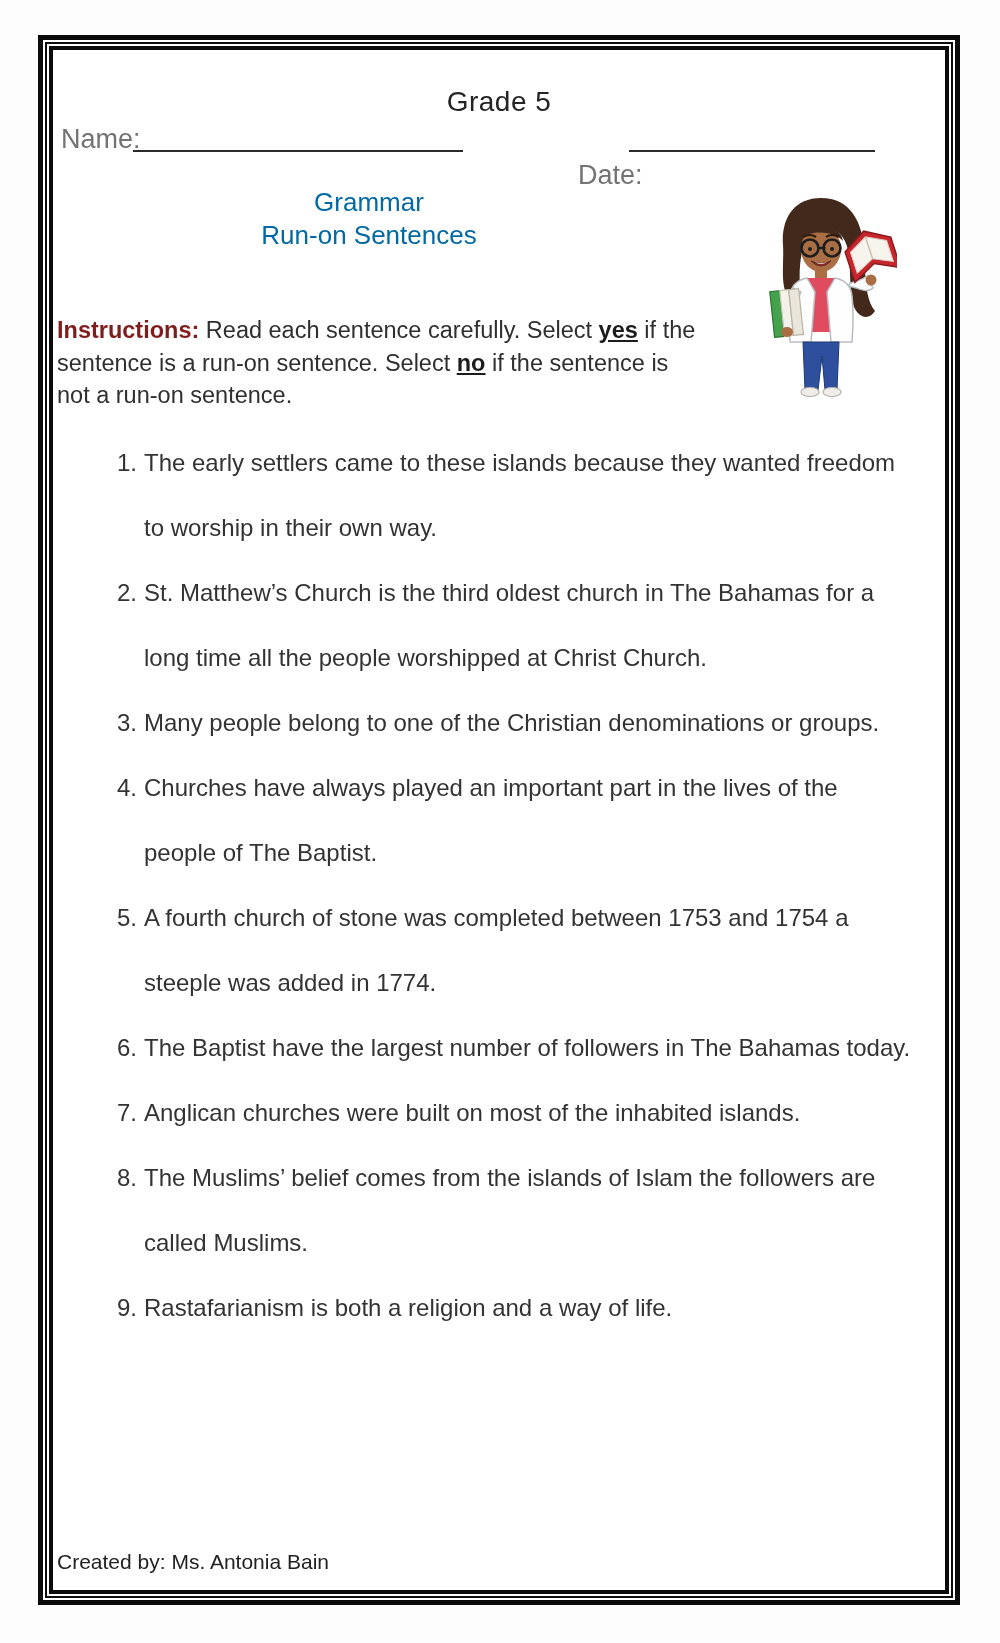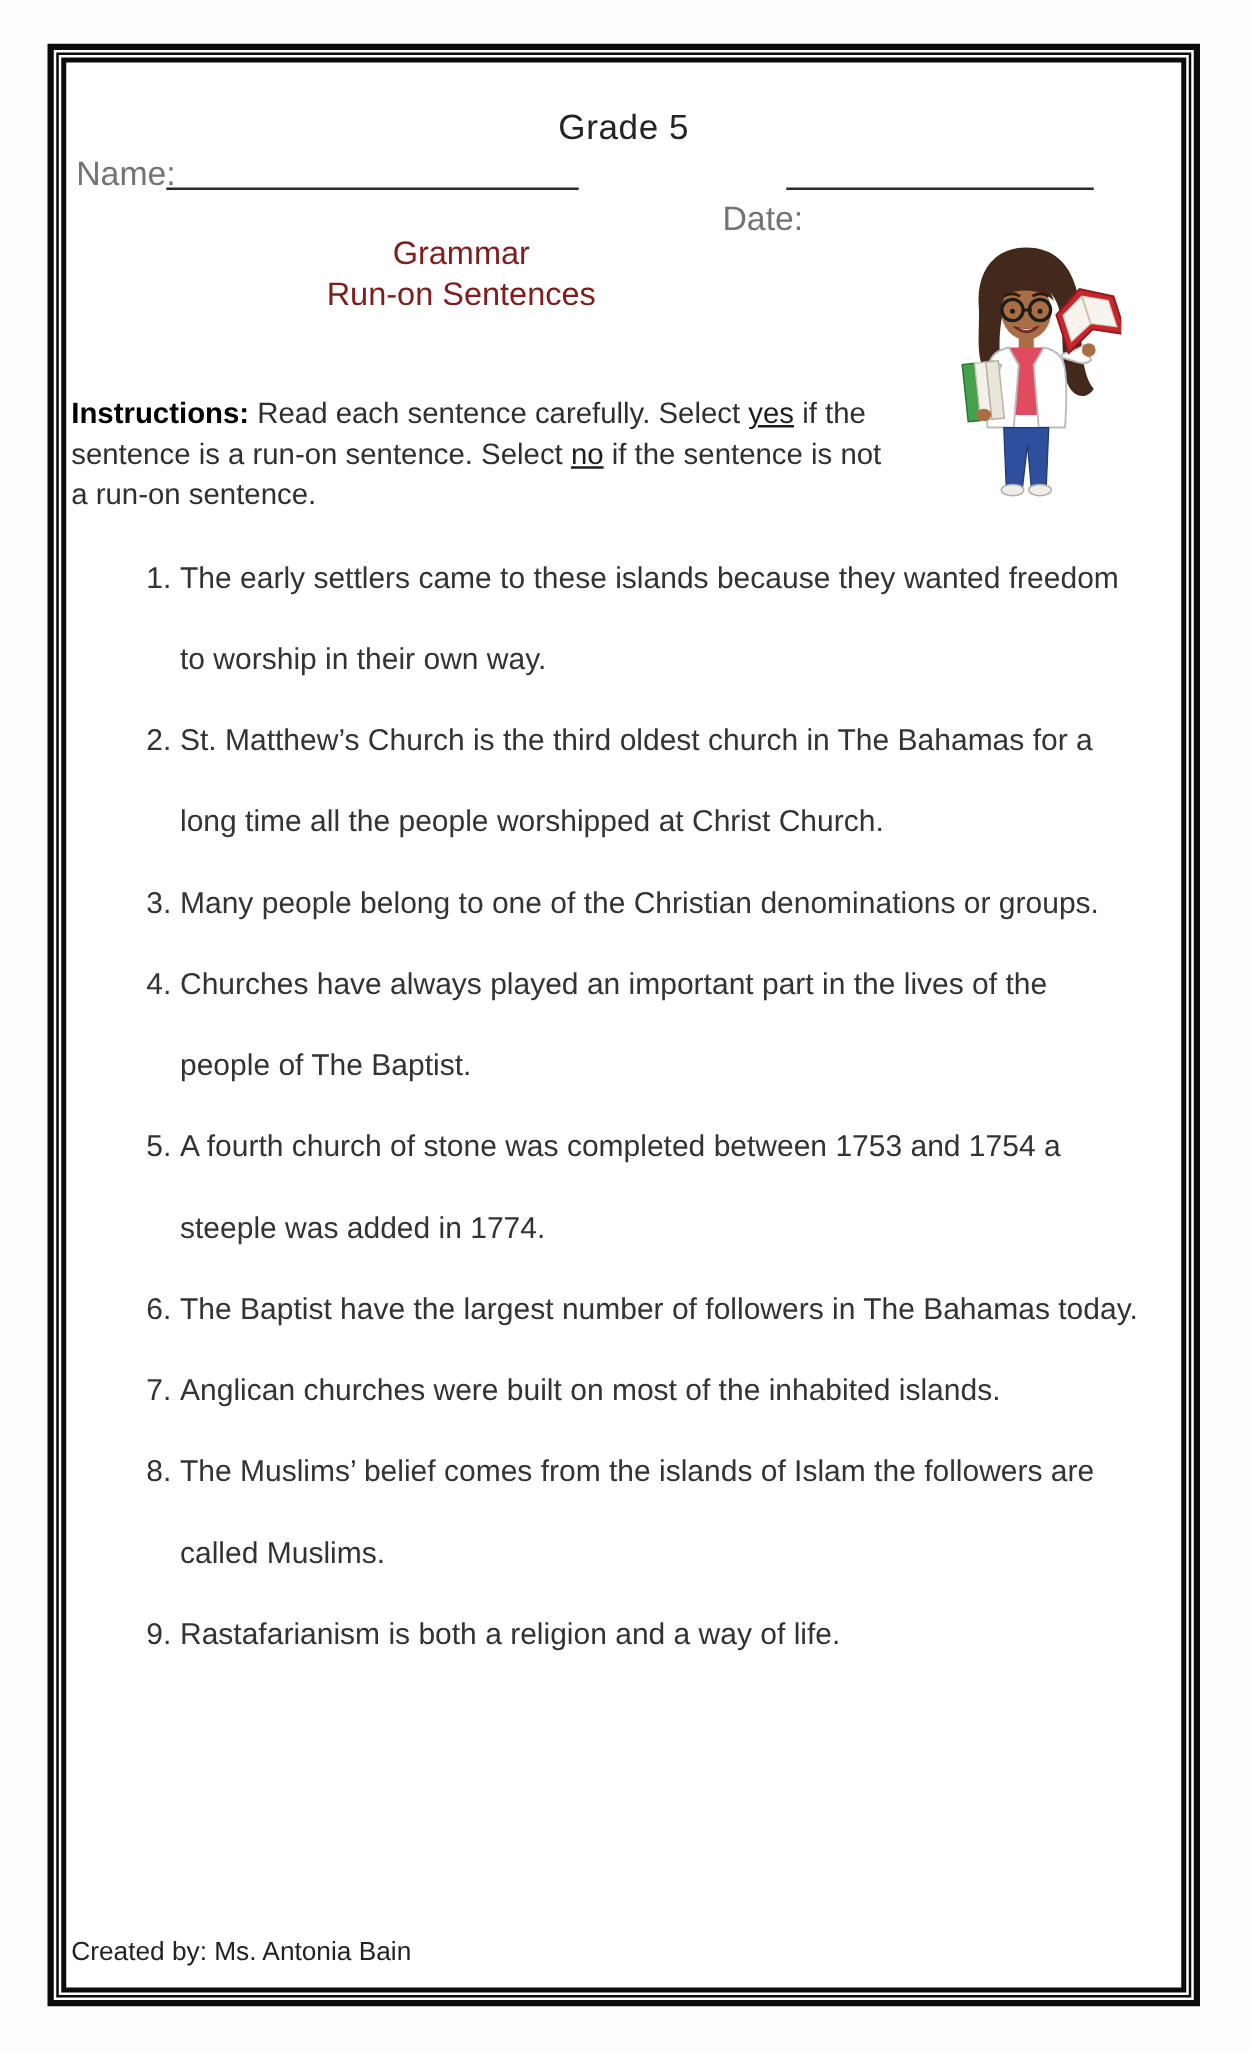--- a/index.html
+++ b/index.html
@@ -16,26 +16,26 @@
                  font-size:28px; letter-spacing:.5px; color:#242424; }
 
   .hdr-label { position:absolute; top:74px; font-size:27px; color:#737373; }
   .name-label { left:8px; }
   .date-label { left:525px;margin-top:36px; }
   .blank { position:absolute; top:76px; height:26px; border-bottom:2px solid #2a2a2a; }
   .name-blank { left:80px;  width:330px; }
   .date-blank { left:576px; width:246px; }
 
   .heading-block { position:absolute; top:136px; left:0; width:632px; text-align:center;
-                   font-size:26px; line-height:33px; color:#7f1d1d; }
+                   font-size:26px; line-height:33px; color:#0369a1; }
 
   .instructions { position:absolute; top:264px; left:4px; width:648px;
                   font-size:23.5px; line-height:32.5px; color:#2f2f2f; }
-  .instructions .ilabel { font-weight:bold; color:#000000; }
-  .instructions .em { font-weight:normal; text-decoration:underline; color:#1c1c1c; }
+  .instructions .ilabel { font-weight:bold; color:#7f1d1d; }
+  .instructions .em { font-weight:bold; text-decoration:underline; color:#1c1c1c; }
 
   .question-list { position:absolute; top:380px; left:64px; width:834px;
                    font-size:24px; line-height:65px; color:#333; }
   .question { display:flex; align-items:flex-start; }
   .qnum { flex:0 0 auto; min-width:27px; white-space:pre; }
   .qbody { flex:1 1 auto; }
 
   .footer-credit { position:absolute; top:1500px; left:4px;
                    font-family:Liberation Sans, sans-serif; font-size:21px; color:#222; }
 

